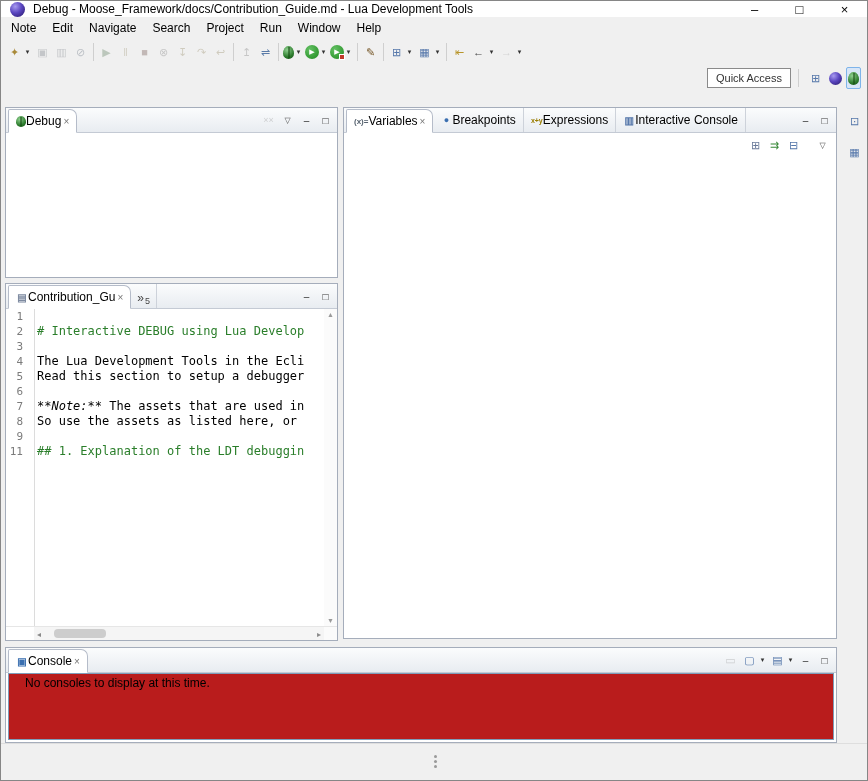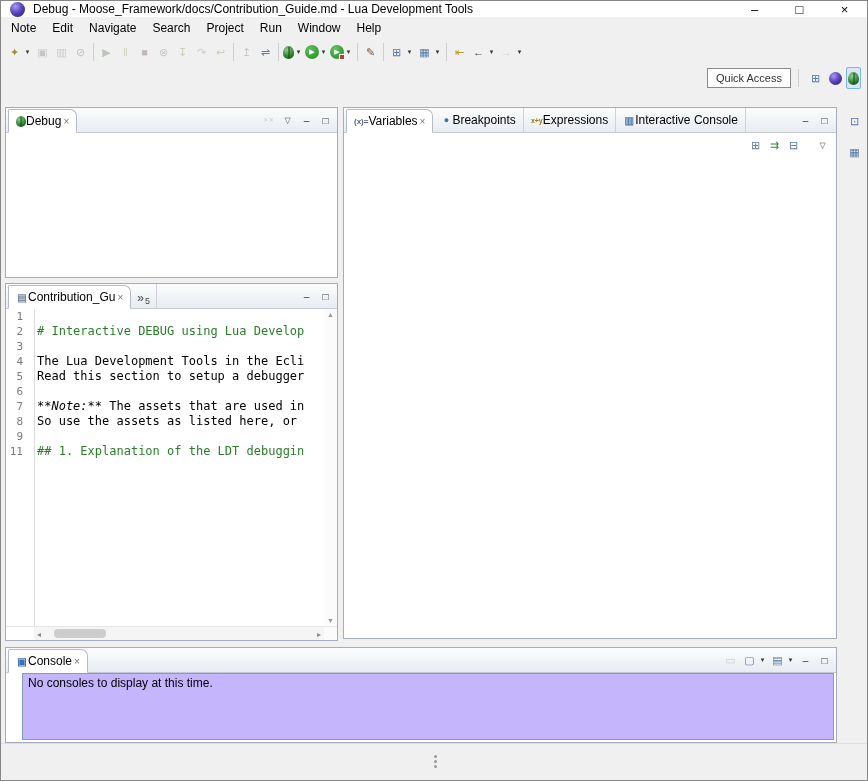--- a/index.html
+++ b/index.html
@@ -69,21 +69,21 @@
   .varrow.top{top:2px}.varrow.bot{bottom:2px}
   .hsbrow{height:14px;flex:none;display:flex;border-top:1px solid #e6e6e6}
   .hsb-gutter{width:28px;background:#fff}
   .hsb{flex:1;position:relative;background:#f5f5f5}
   .harrow{color:#8a8a8a;font-size:8px;position:absolute;top:50%;transform:translateY(-50%)}
   .harrow.left{left:3px}.harrow.right{right:3px}
   .hthumb{position:absolute;left:20px;top:2px;height:9px;width:52px;background:#cdcdcd;border-radius:4px}
   .hsb-corner{width:13px;background:#fbfbfb}
 
   
-  .console-content{flex:1;margin:0 2px 2px 16px;border:1px solid var(--console-border,#7f9db9);background:#c4b5fd;padding:2px 5px}
+  .console-content{flex:1;margin:0 2px 2px 2px;border:1px solid var(--console-border,#7f9db9);background:#b91c1c;padding:2px 16px}
 
   
   .side-strip{position:absolute;left:842px;top:109px;width:23px;display:flex;flex-direction:column;align-items:center;gap:9px}
 
   
   .statusbar{position:absolute;left:0;right:0;top:742px;height:37px;border-top:1px solid #dedede}
   .drag-dots{position:absolute;left:50%;top:11px;width:3px;height:3px;border-radius:50%;background:#9a9a9a;box-shadow:0 5px 0 #9a9a9a,0 10px 0 #9a9a9a}
 </style>
 </head>
 <body>

